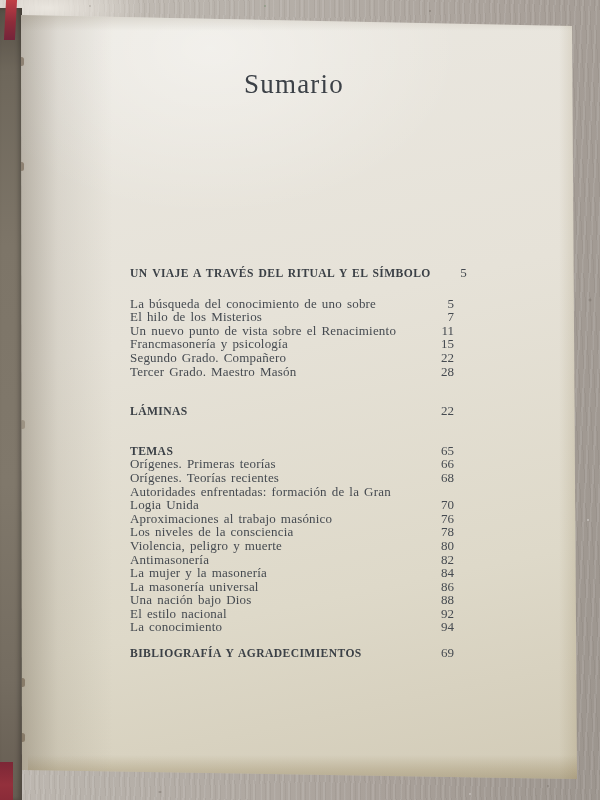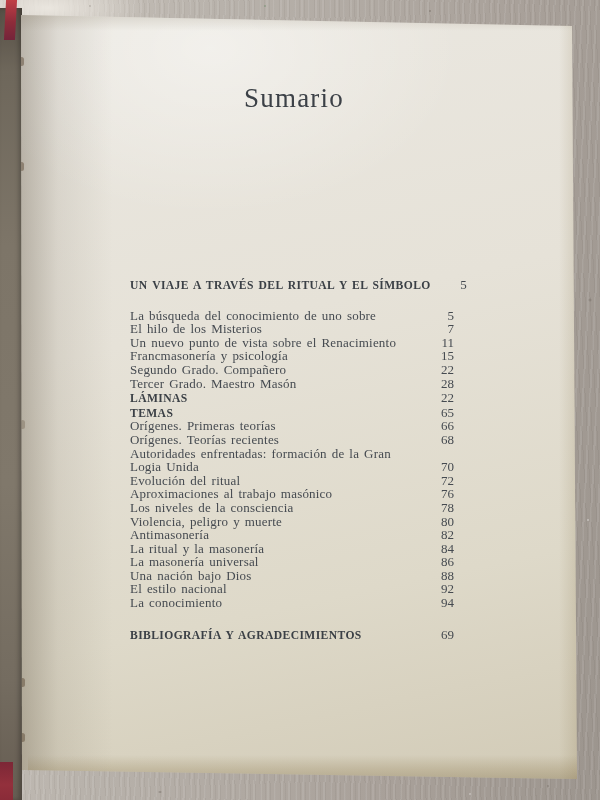--- a/index.html
+++ b/index.html
@@ -35,28 +35,28 @@
     background:linear-gradient(90deg,rgba(82,70,52,.32),rgba(82,70,52,.10) 40%,transparent);}
   .edge-top{position:absolute;left:21px;top:15px;width:556px;height:16px;
     background:linear-gradient(180deg,rgba(130,118,96,.20),transparent);}
   .edge-bottom{position:absolute;left:28px;top:755px;width:550px;height:25px;
     background:linear-gradient(180deg,transparent,rgba(146,128,88,.30) 60%,rgba(118,100,60,.34));}
   .edge-right{position:absolute;left:559px;top:20px;width:19px;height:760px;
     background:linear-gradient(90deg,transparent,rgba(140,122,82,.22));}
   .stitch{position:absolute;width:5px;height:9px;border-radius:3px;background:rgba(96,78,58,.5);}
   .s1{left:19px;top:57px}.s2{left:19px;top:162px}.s3{left:20px;top:420px;opacity:.6}
   .s4{left:20px;top:678px}.s5{left:20px;top:733px}
-  .title{position:absolute;left:21px;width:546px;top:84px;margin:0;text-align:center;
+  .title{position:absolute;left:21px;width:546px;top:70px;margin:0;text-align:center;
     font:400 27px/1.1 "Liberation Serif",serif;color:#3c4147;letter-spacing:1.2px;}
-  .toc{position:absolute;left:130px;top:278px;width:324px;color:#454a50;}
+  .toc{position:absolute;left:130px;top:266px;width:324px;color:#454a50;}
   .row{display:flex;justify-content:space-between;align-items:baseline;height:13.6px;}
   .lbl{font:400 13px/13.6px "Liberation Serif",serif;letter-spacing:.2px;word-spacing:1.5px;white-space:nowrap;}
   .pg{font:400 13px/13.6px "Liberation Serif",serif;width:36px;text-align:right;flex:none;}
   .row.h .lbl{font-weight:700;font-size:11.6px;letter-spacing:.4px;color:#3b4046;}
-  .g17{margin-top:17px}.g15{margin-top:1px}.g13{}.g12{margin-top:18px}
+  .g17{margin-top:17px}.g15{margin-top:26px}.g13{}.g12{margin-top:12px}
 </style>
 </head>
 <body>
 
 <div class="photo">
   <div class="speckles"></div>
   <div class="spine"></div>
   <div class="cover-top"></div>
   <div class="cover-bottom"></div>
 
@@ -120,41 +120,37 @@
       </div>
       <div class="row">
         <span class="lbl">Autoridades enfrentadas: formación de la Gran</span>
         <span class="pg"></span>
       </div>
       <div class="row">
         <span class="lbl">Logia Unida</span>
         <span class="pg">70</span>
       </div>
       <div class="row">
-        <span class="lbl">Evolución del ritual</span>
-        <span class="pg">72</span>
-      </div>
-      <div class="row">
         <span class="lbl">Aproximaciones al trabajo masónico</span>
         <span class="pg">76</span>
       </div>
       <div class="row">
         <span class="lbl">Los niveles de la consciencia</span>
         <span class="pg">78</span>
       </div>
       <div class="row">
         <span class="lbl">Violencia, peligro y muerte</span>
         <span class="pg">80</span>
       </div>
       <div class="row">
         <span class="lbl">Antimasonería</span>
         <span class="pg">82</span>
       </div>
       <div class="row">
-        <span class="lbl">La ritual y la masonería</span>
+        <span class="lbl">La mujer y la masonería</span>
         <span class="pg">84</span>
       </div>
       <div class="row">
         <span class="lbl">La masonería universal</span>
         <span class="pg">86</span>
       </div>
       <div class="row">
         <span class="lbl">Una nación bajo Dios</span>
         <span class="pg">88</span>
       </div>

